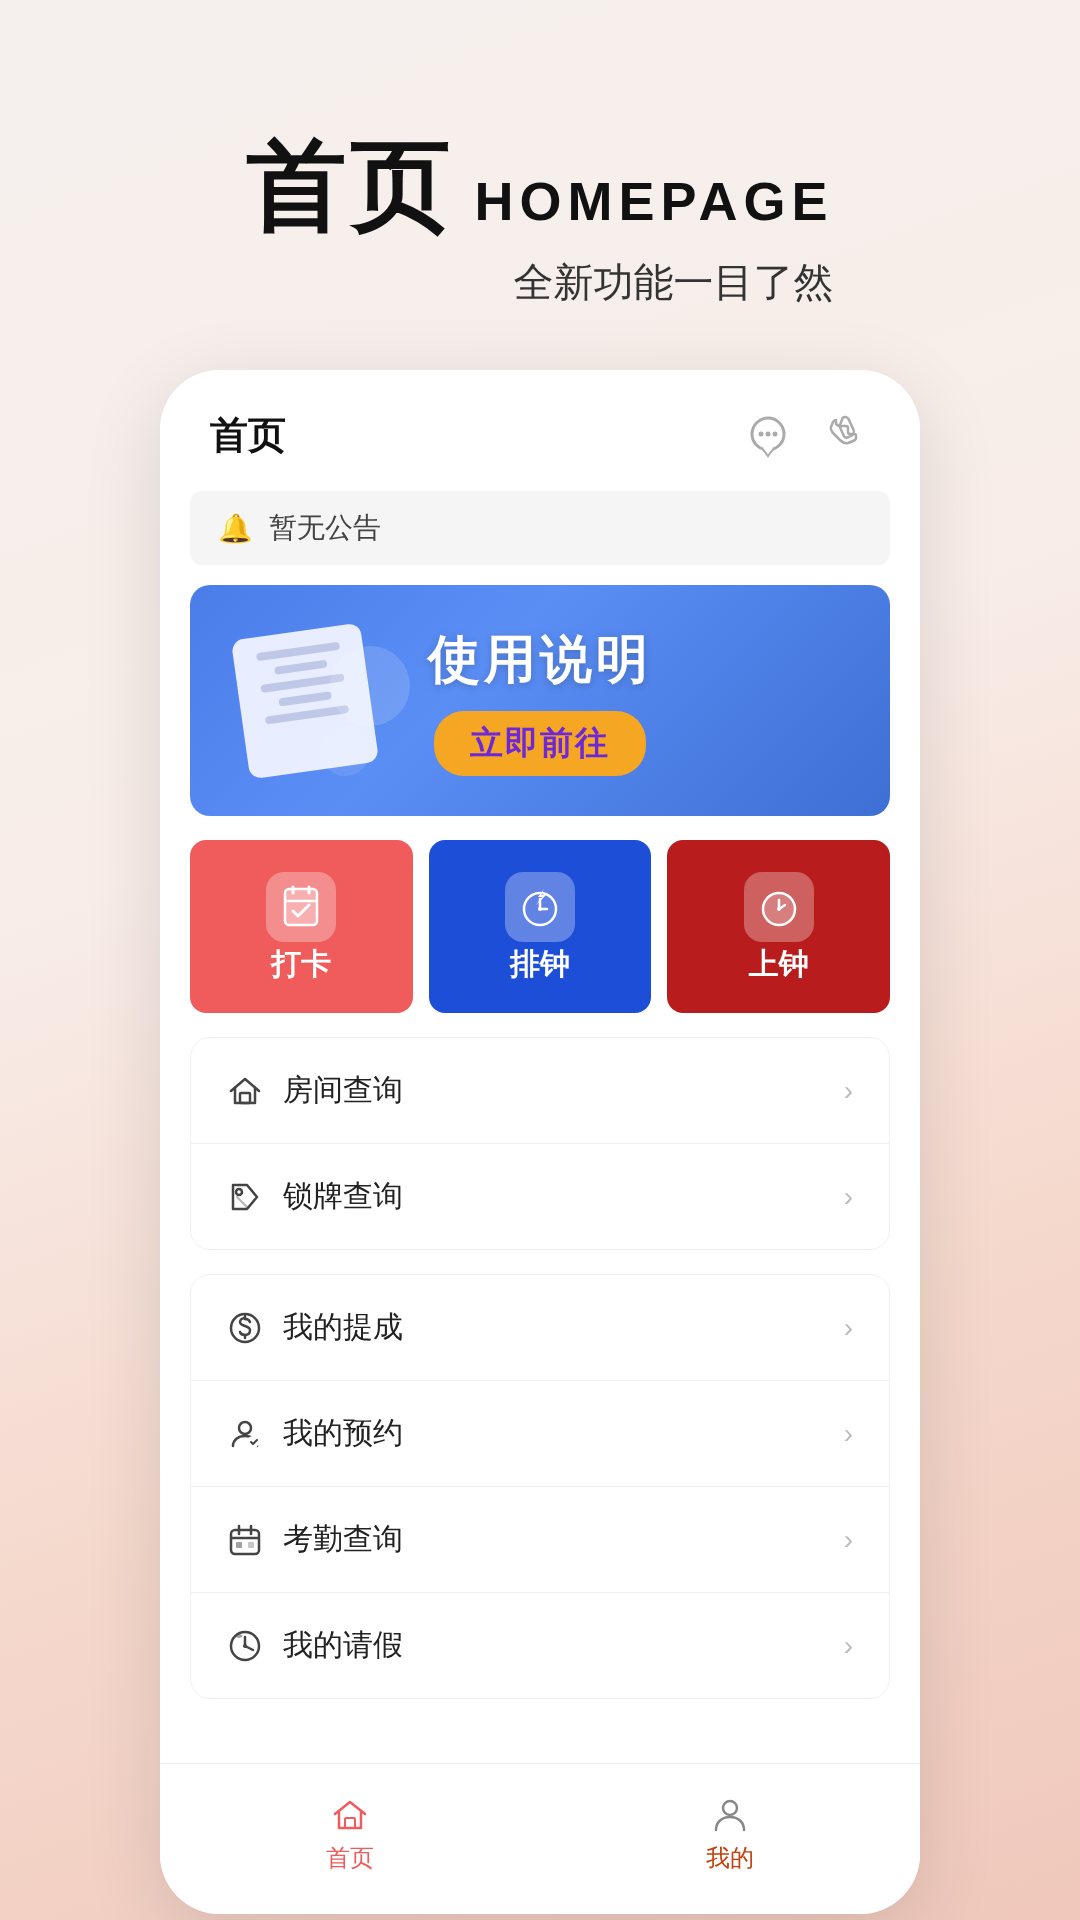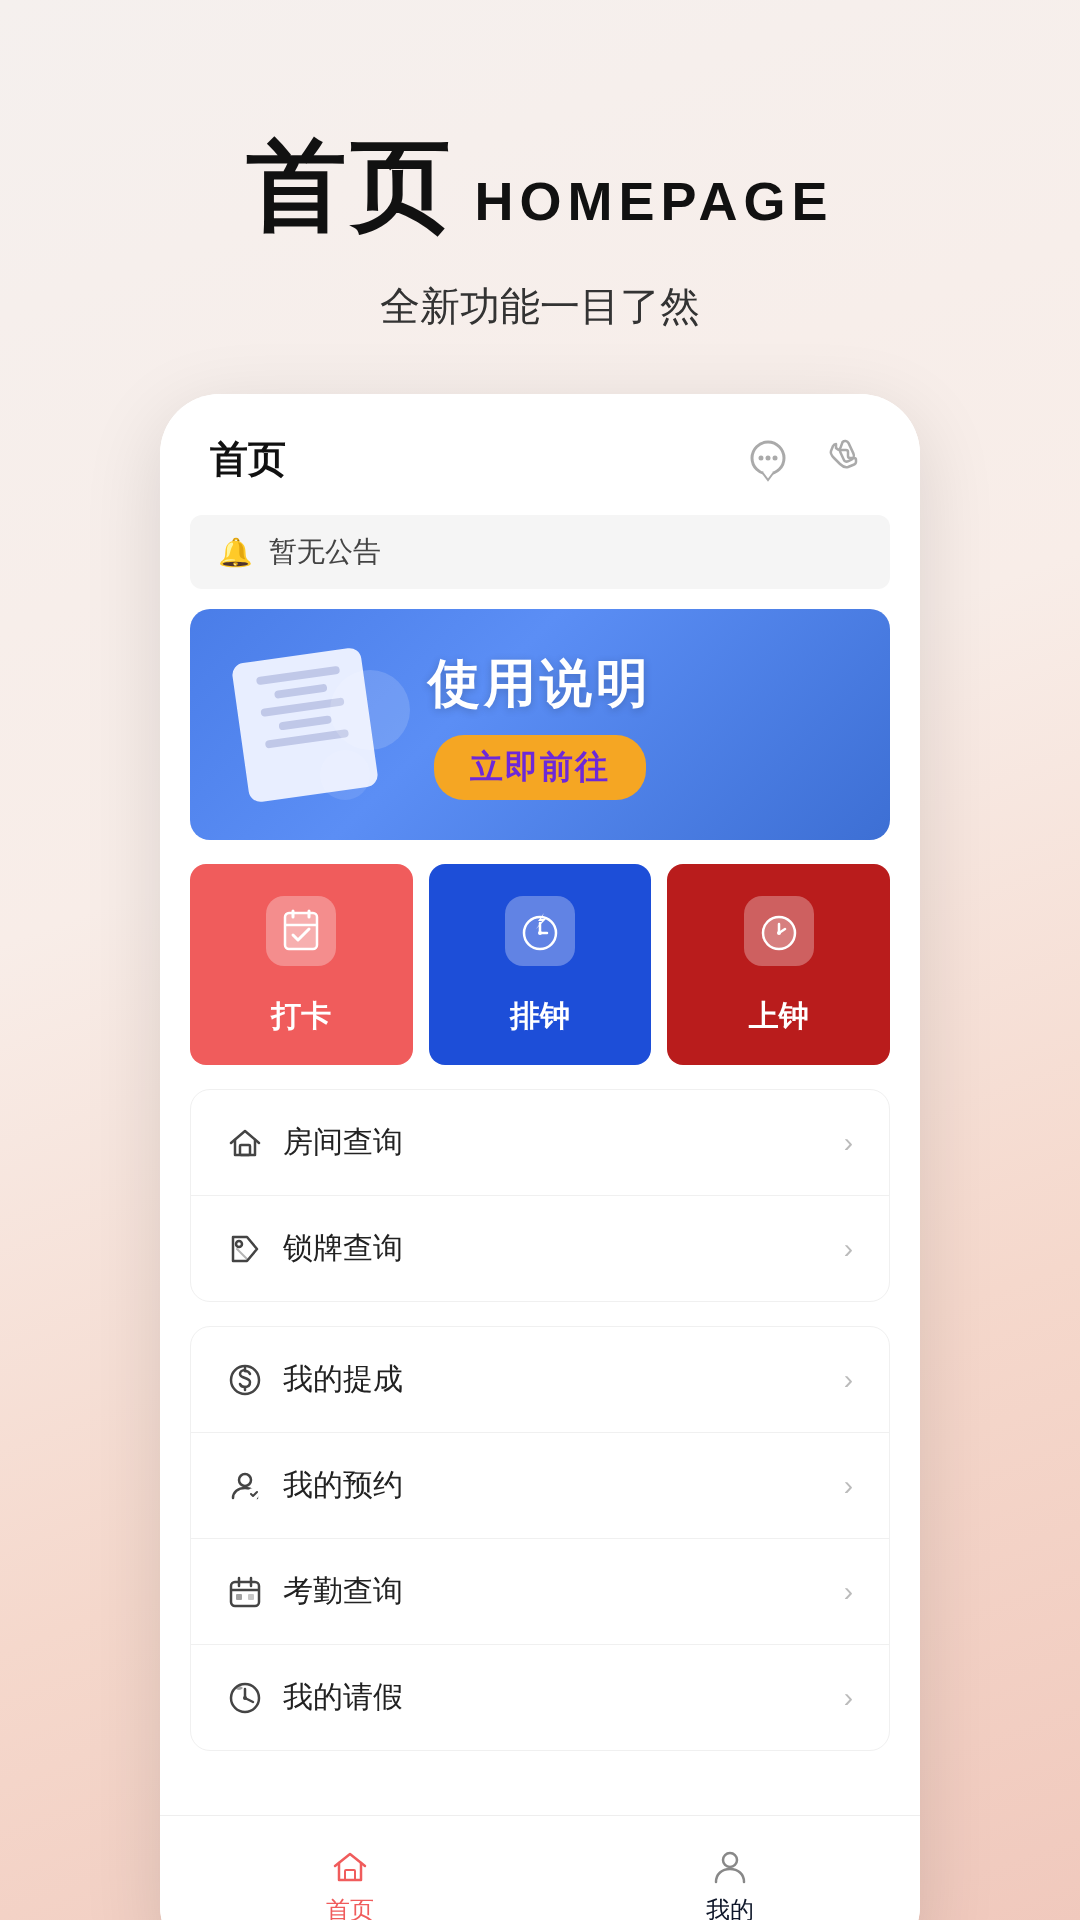--- a/index.html
+++ b/index.html
@@ -38,22 +38,23 @@
     .page-header-en {
       font-size: 54px;
       font-weight: 700;
       color: #111;
       letter-spacing: 6px;
     }
 
     .page-header-sub {
       font-size: 40px;
       color: #333;
-      margin-top: 24px;
+      margin-top: 0;
       font-weight: 500;
+      text-align: right;
     }
 
     
     .phone-mockup {
       width: 760px;
       background: #fff;
       border-radius: 60px;
       box-shadow: 0 20px 80px rgba(0,0,0,0.12);
       overflow: hidden;
       padding-bottom: 0;
@@ -220,21 +221,21 @@
       gap: 16px;
     }
 
     .action-btn {
       flex: 1;
       border-radius: 16px;
       padding: 32px 20px 28px;
       display: flex;
       flex-direction: column;
       align-items: center;
-      gap: 30px;
+      gap: 2px;
       cursor: pointer;
     }
 
     .action-btn.red { background: #f05c5c; }
     .action-btn.teal { background: #1d4ed8; }
     .action-btn.blue { background: #b91c1c; }
 
     .action-icon {
       width: 70px;
       height: 70px;
@@ -524,17 +525,17 @@
       </span>
       <span class="nav-label" style="color:#f05c5c;">首页</span>
     </div>
     <div class="nav-item">
       <span class="nav-icon">
         <svg width="40" height="40" viewBox="0 0 40 40" fill="none">
           <circle cx="20" cy="14" r="7" stroke="#888" stroke-width="2.5" fill="none"></circle>
           <path d="M6 36 C6 28 12 23 20 23 C28 23 34 28 34 36" stroke="#888" stroke-width="2.5" stroke-linecap="round" fill="none"></path>
         </svg>
       </span>
-      <span class="nav-label" style="color:#0f172a;text-decoration:underline;">我的</span>
+      <span class="nav-label" style="color:#c2410c;">我的</span>
     </div>
   </div>
 
 </div>
 
 </body></html>

